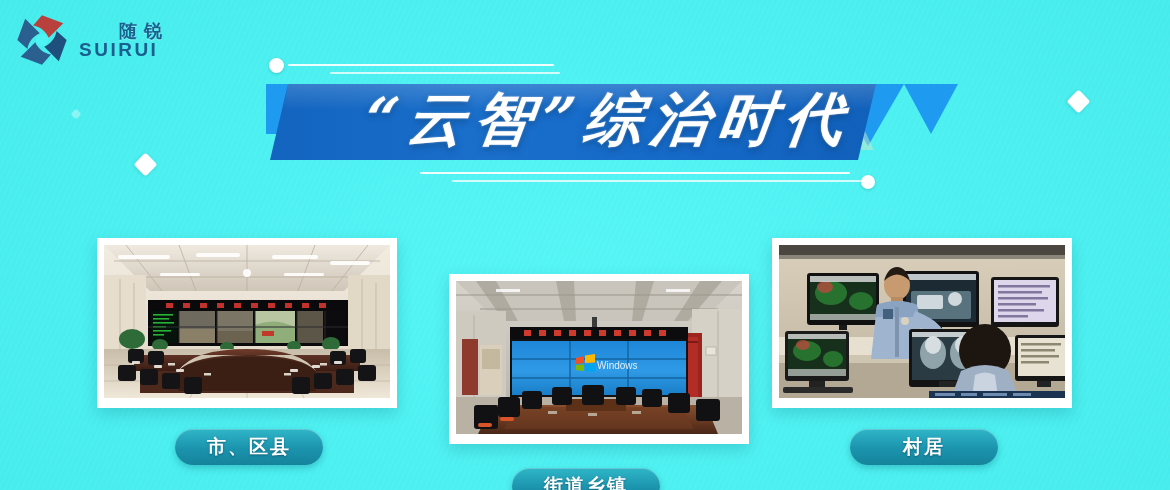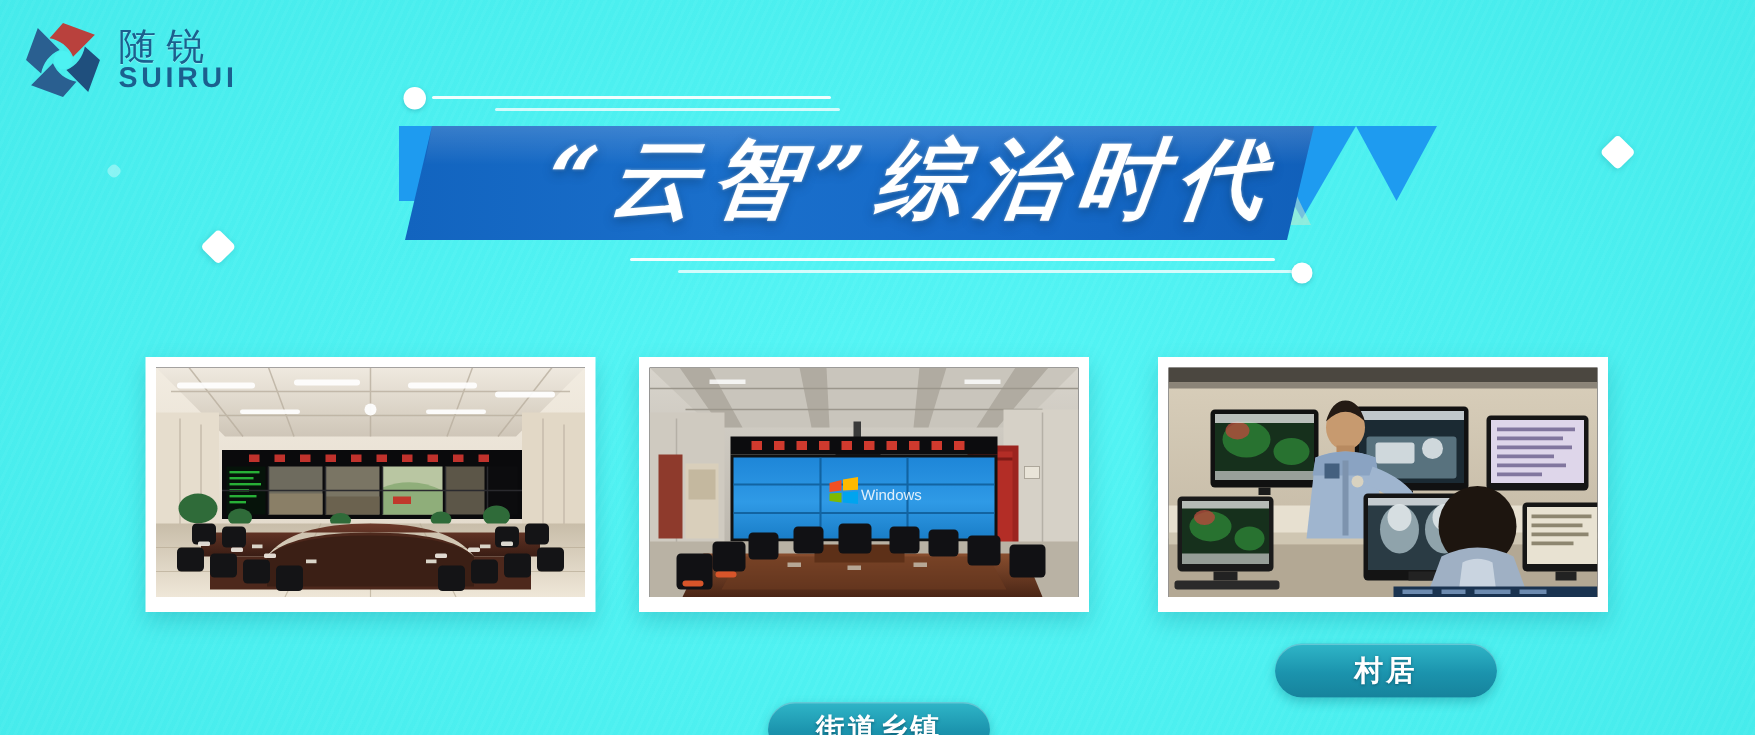--- a/index.html
+++ b/index.html
@@ -20,23 +20,24 @@
     background:
       repeating-linear-gradient(115deg, rgba(255,255,255,0.03) 0 2px, rgba(0,160,170,0.02) 2px 5px);
     opacity:.7;
   }
 
   
   .logo-wrap{position:absolute;left:14px;top:12px;display:flex;align-items:center;gap:9px;}
   .logo-mark{width:56px;height:56px;flex:none;}
   .logo-text{display:flex;flex-direction:column;line-height:1;}
   .logo-cn{
-    font-size:25px;font-weight:400;color:#1b5f8e;letter-spacing:7px;
+    font-size:18px;font-weight:700;color:#1b5f8e;letter-spacing:7px;
     font-family:"DejaVu Sans","Liberation Sans",sans-serif;
     text-shadow:0 1px 0 rgba(255,255,255,.35);
+    margin-left:40px;
   }
   .logo-en{
     font-size:19px;font-weight:700;color:#1b5f8e;letter-spacing:2.5px;margin-top:0;
     font-family:"Liberation Sans",sans-serif;
   }
 
   
   .banner{position:absolute;left:258px;top:52px;width:700px;height:140px;}
   .banner svg{position:absolute;left:0;top:0;}
   .banner-title{
@@ -69,21 +70,21 @@
 
   
   .cards{position:absolute;left:0;top:238px;width:1170px;height:175px;}
   .card{
     position:absolute;top:0;width:300px;height:170px;
     background:#ffffff;padding:7px 7px 10px 7px;box-sizing:border-box;
     box-shadow:0 6px 14px rgba(0,95,115,.22);
   }
   .card .photo{width:100%;height:100%;overflow:hidden;position:relative;background:#1b1b1b;}
   .card.c1{left:97px;}
-  .card.c2{left:426px;}
+  .card.c2{left:449px;margin-top:36px;}
   .card.c3{left:772px;}
 
   
   .pill{
     position:absolute;height:36px;border-radius:18px;
     background:linear-gradient(180deg,#2fb6c8 0%,#1b93ad 55%,#16839c 100%);
     box-shadow:0 3px 7px rgba(0,85,105,.30), inset 0 1px 0 rgba(255,255,255,.25);
     display:flex;align-items:center;justify-content:center;
     color:#ffffff;font-size:19px;font-weight:700;letter-spacing:2px;
     font-family:"DejaVu Sans","Liberation Sans",sans-serif;
@@ -534,20 +535,23 @@
               <rect x="156" y="148" width="20" height="3"></rect>
               <rect x="182" y="148" width="16" height="3"></rect>
             <rect x="204" y="148" width="24" height="3"></rect>
               <rect x="234" y="148" width="18" height="3"></rect>
             </g>
         </svg>
       </div>
     </div>
   </div>
 
+  <div class="pill p1">
+    <span>市、区县</span>
+  </div>
   <div class="pill p2">
     <span>街道乡镇</span>
   </div>
   <div class="pill p3">
     <span>村居</span>
   </div>
 
 </div>
 
 </body></html>

